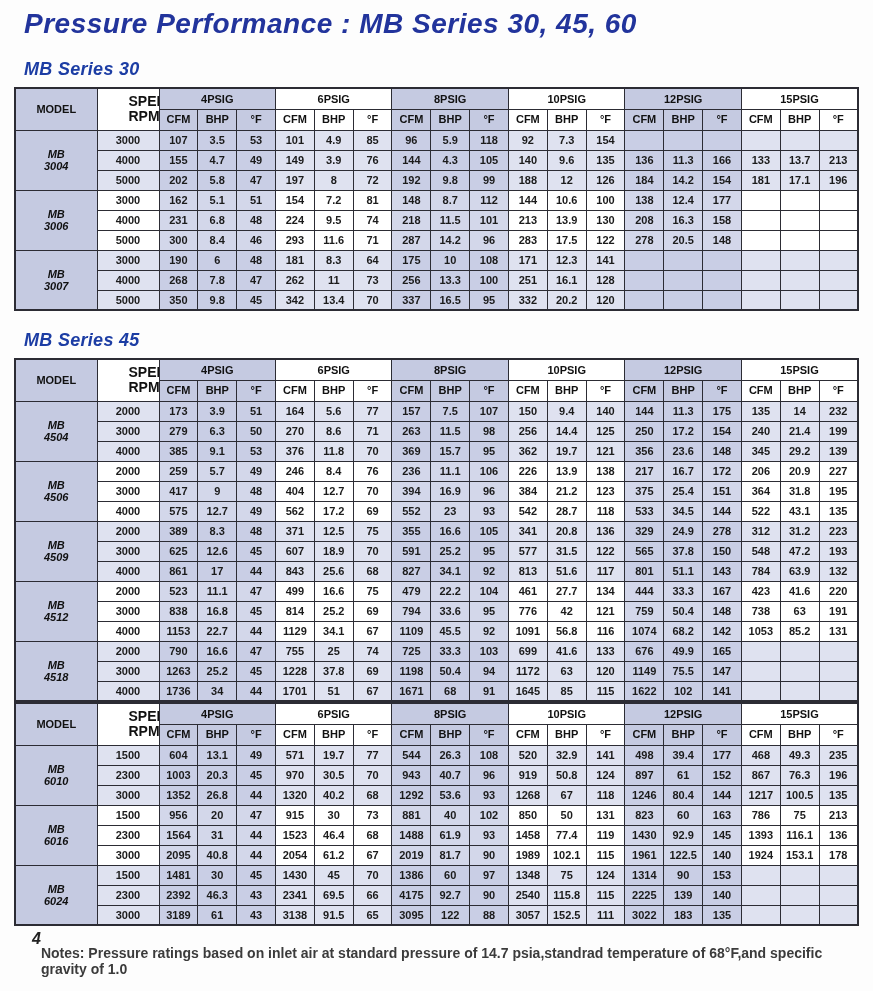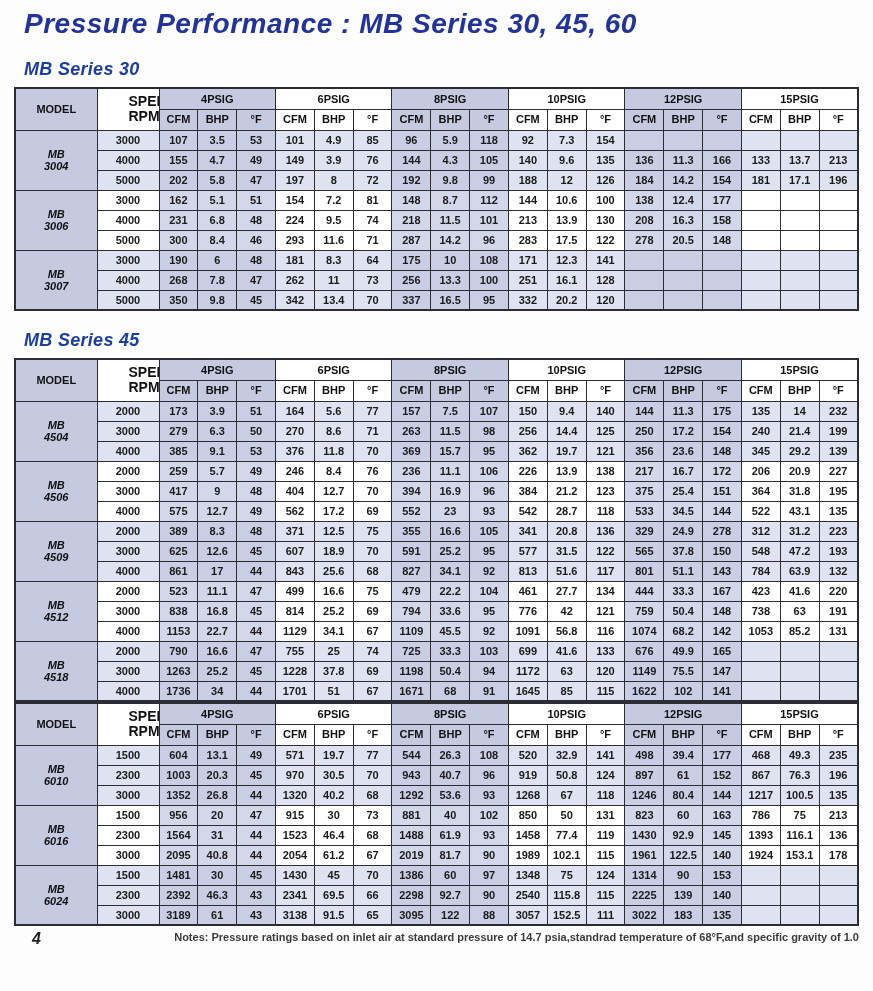--- a/index.html
+++ b/index.html
@@ -81,23 +81,23 @@
     align-items:flex-start;
   }
   .page-number{
     margin-left:18px;
     font-size:16px;
     font-weight:bold;
     font-style:italic;
     color:#222;
   }
   .notes-text{
-    font-size:11px;
+    font-size:14px;
     color:#3b3b3b;
-    margin-top:1px;
+    margin-top:15px;
     font-weight:bold;
   }
 </style>
 </head>
 <body>
 
 <div class="page">
   <h1 class="page-title">Pressure Performance : MB Series 30, 45, 60</h1>
   <div id="tables">
       <div class="series-section">
@@ -984,21 +984,21 @@
               <td class="c-sw"></td>
             </tr>
             <tr>
               <td class="c-sw">2300</td>
               <td class="c-sc">2392</td>
               <td class="c-sc">46.3</td>
               <td class="c-sc">43</td>
               <td class="c-sw">2341</td>
               <td class="c-sw">69.5</td>
               <td class="c-sw">66</td>
-              <td class="c-sc">2298</td>
+              <td class="c-sc">4175</td>
               <td class="c-sc">92.7</td>
               <td class="c-sc">90</td>
               <td class="c-sw">2540</td>
               <td class="c-sw">115.8</td>
               <td class="c-sw">115</td>
               <td class="c-sc">2225</td>
               <td class="c-sc">139</td>
               <td class="c-sc">140</td>
               <td class="c-sw"></td>
               <td class="c-sw"></td>

